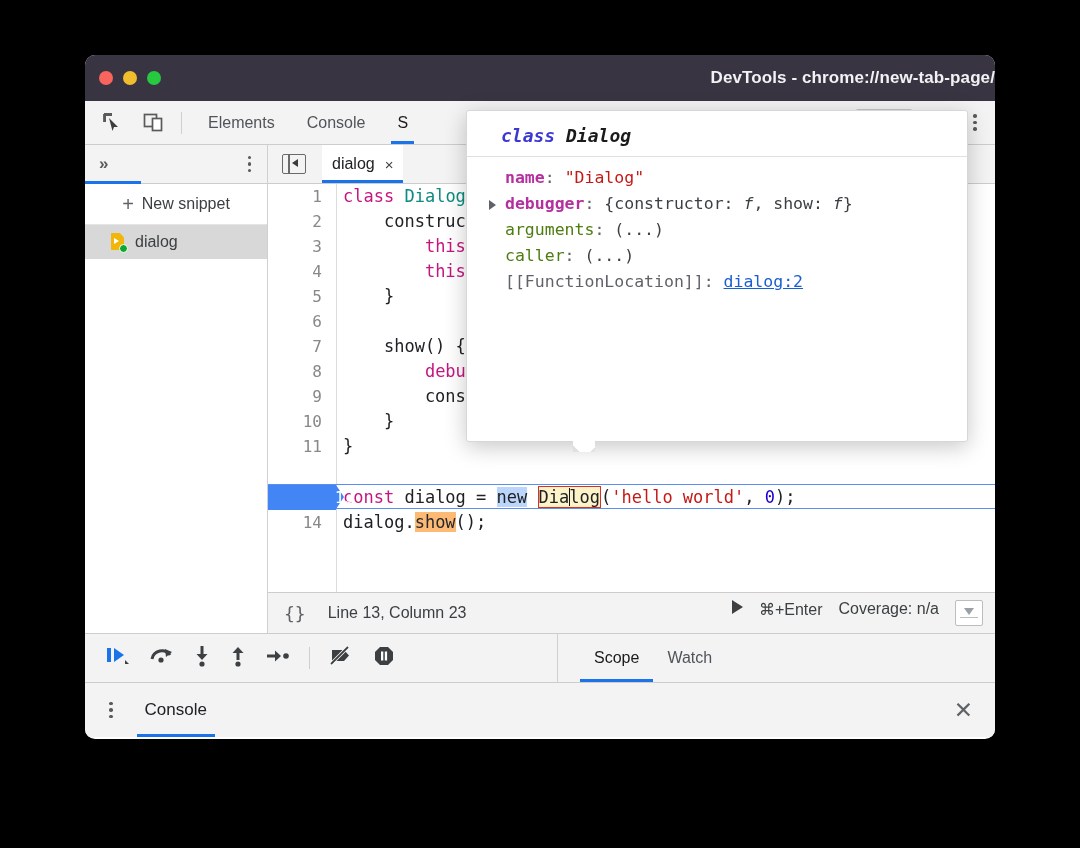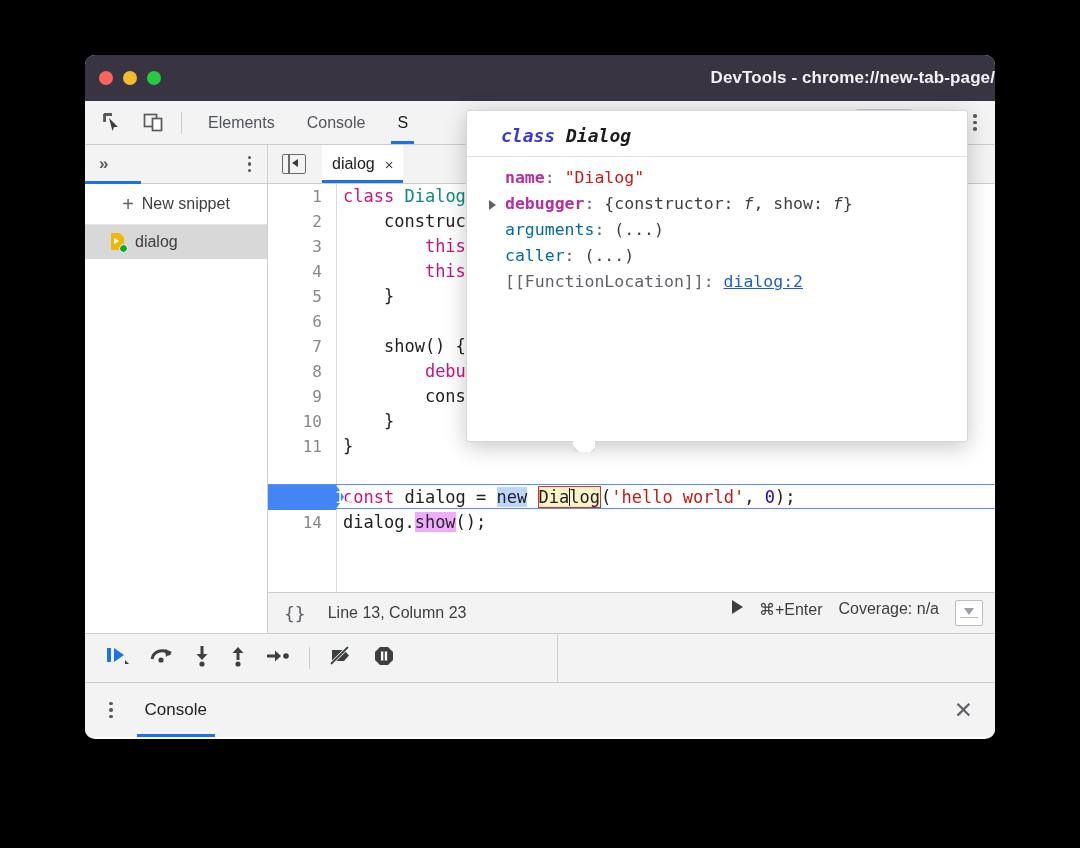--- a/index.html
+++ b/index.html
@@ -126,21 +126,21 @@
   .line.current .gutter-bg::after{
     content:"";position:absolute;right:-8px;top:0;width:0;height:0;
     border-left:8px solid #4285f4;border-top:12.5px solid transparent;border-bottom:12.5px solid transparent;
   }
   .line.current{border-top:1px solid #5a8ff0;border-bottom:1px solid #5a8ff0;height:25px;box-sizing:border-box;}
   .line.current .ln{z-index:2;padding-left:32px;}
   .k{color:#c5157e;}
   .cls{color:#0c8b7f;}
   .str{color:#c41a16;}
   .num{color:#1c00cf;}
-  .fn{color:#26282d;background:#f0abfc;}
+  .fn{color:#26282d;background:#fdba74;}
   .sel{background:#bcd6fb;}
   .hl-token{
     background:#fdf3c8;border:1px solid #d93025;padding:0 0px;position:relative;
   }
   .caret{display:inline-block;width:1px;height:18px;background:#111;vertical-align:-3px;margin:0 -0.5px;}
   
   .ed-status{
     height:40px;background:#f3f3f3;border-top:1px solid #cdcdcd;
     display:flex;align-items:center;font-size:16px;color:#3c4043;position:relative;
   }
@@ -187,21 +187,21 @@
     border-bottom:1px solid #e0e0e0;
   }
   .po-class{color:#3b37d4;}
   .po-name{color:#1b1b1b;}
   .po-rows{padding:8px 0 0 20px;font-size:16.5px;line-height:26px;}
   .po-row{position:relative;padding-left:18px;white-space:pre;}
   .po-row .arrow{
     position:absolute;left:2px;top:9px;width:0;height:0;
     border-left:7px solid #5f6368;border-top:5px solid transparent;border-bottom:5px solid transparent;
   }
-  .pk{color:#0369a1;}
+  .pk{color:#4d7c0f;}
   .pk-b{color:#b5309f;font-weight:bold;}
   .pv-num{color:#3b37d4;}
   .pv-str{color:#c41a16;}
   .pv-plain{color:#3c4043;}
   .pv-int{color:#5f6368;}
   .pv-link{color:#1a5fd0;text-decoration:underline;}
   .pv-f{font-style:italic;color:#3b37d4;}
   .pv-fg{font-style:italic;color:#3c4043;}
   .po-arrow-down{
     position:absolute;left:106px;bottom:-11px;width:22px;height:11px;overflow:hidden;
@@ -416,20 +416,24 @@
         </svg>
       </span>
       <span>
         <svg width="24" height="24" viewBox="0 0 24 24">
           <path d="M8 3 h8 l5 5 v8 l-5 5 h-8 l-5 -5 v-8 z" fill="#3c4043"></path>
           <rect x="9" y="7.5" width="2.3" height="9" fill="#fff"></rect>
           <rect x="12.8" y="7.5" width="2.3" height="9" fill="#fff"></rect>
         </svg>
       </span>
     </div>
+    <div class="dbg-right">
+      <div class="sw-tab active">Scope</div>
+      <div class="sw-tab">Watch</div>
+    </div>
   </div>
 
   <div class="drawer">
     <span class="dw-kebab">
         <i></i>
         <i></i>
         <i></i>
       </span>
     <div class="dw-tab active">Console</div>
     <span class="dw-close">✕</span>

